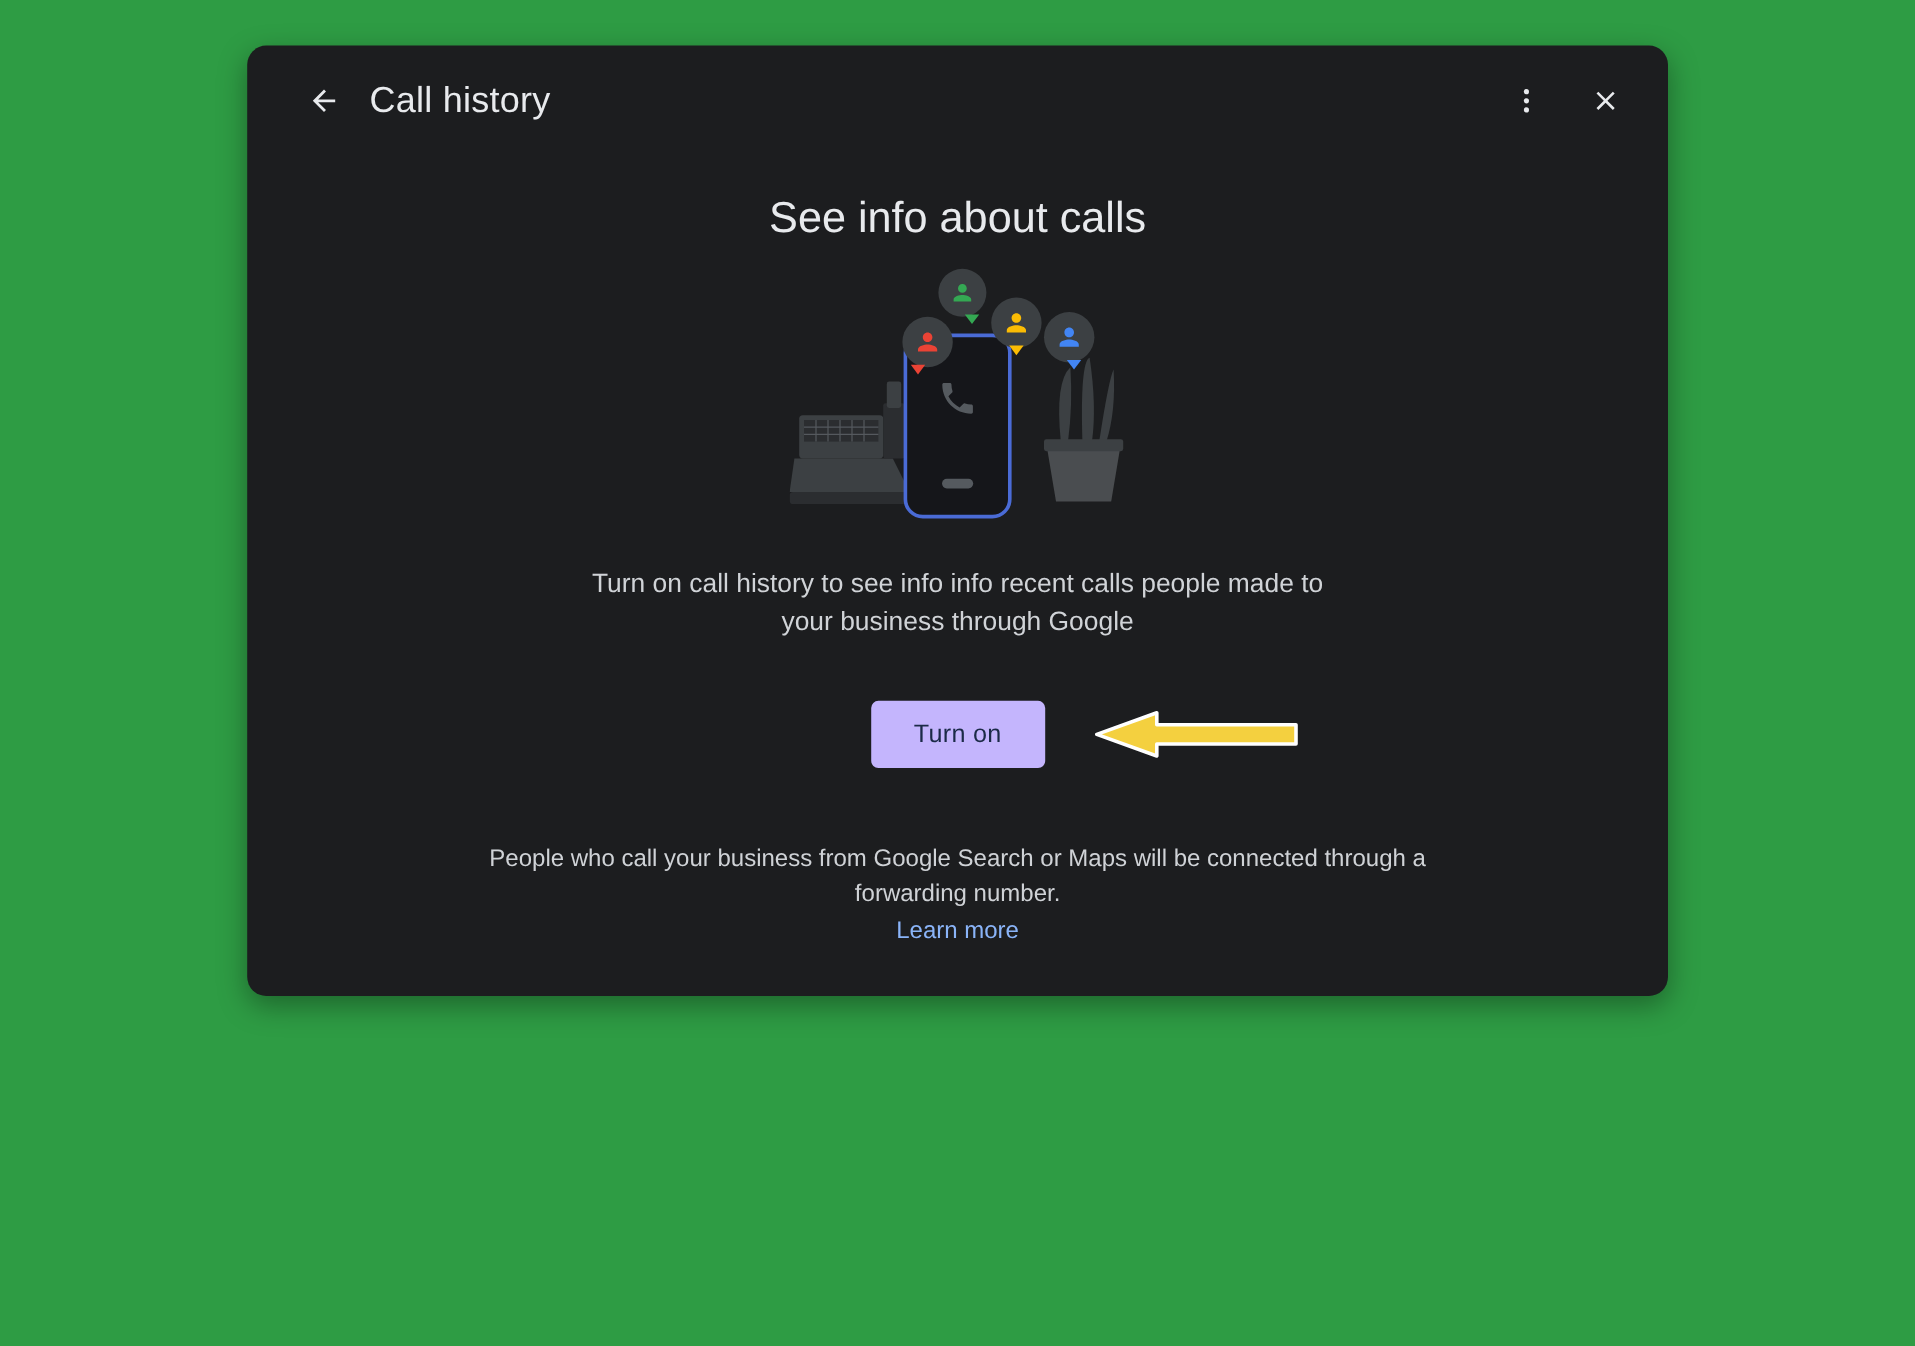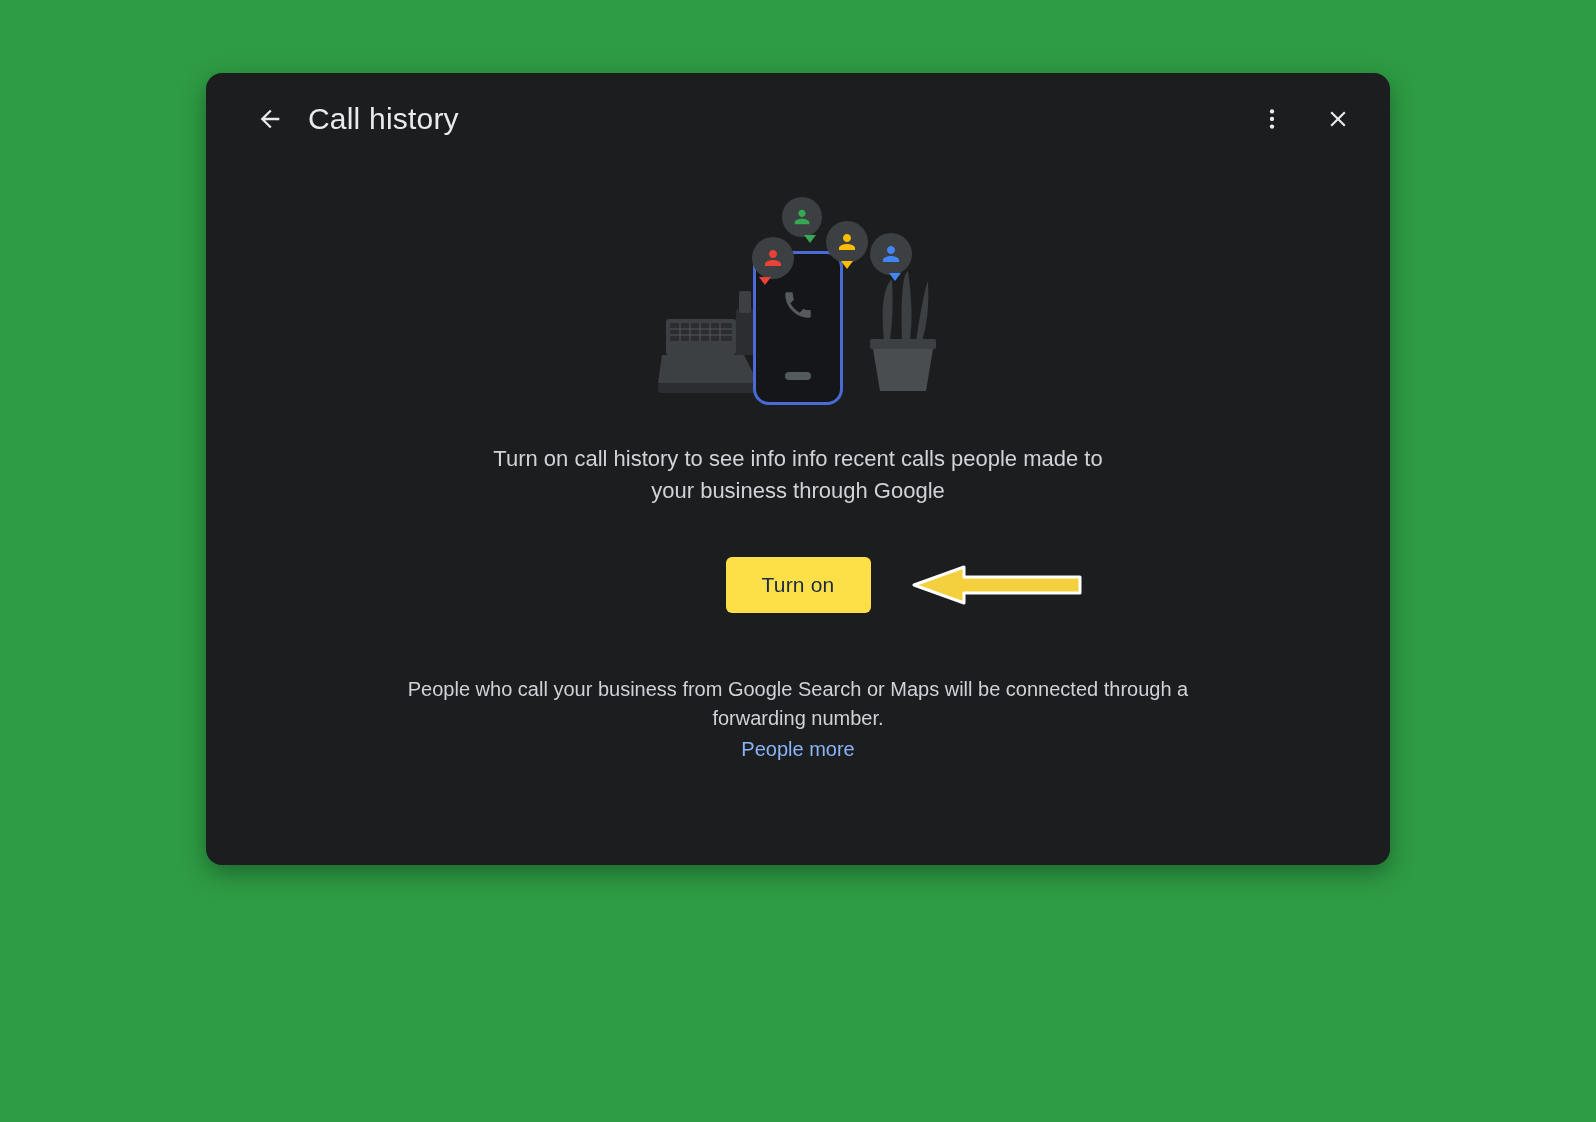--- a/index.html
+++ b/index.html
@@ -10,21 +10,21 @@
   }
   body {
     background: #2e9c44;
     display: flex;
     align-items: flex-start;
     justify-content: center;
     font-family: "Google Sans", "Helvetica Neue", Arial, sans-serif;
     -webkit-font-smoothing: antialiased;
   }
   .panel {
-    margin-top: 73px;
+    margin-top: 38px;
     width: 1184px;
     height: 792px;
     background: #1c1d1f;
     border-radius: 16px;
     box-shadow: 0 8px 24px rgba(0,0,0,0.35);
     color: #e8eaed;
     position: relative;
     overflow: hidden;
   }
   .topbar {
@@ -87,21 +87,21 @@
   }
   .cta-row {
     position: relative;
     margin-top: 46px;
     height: 64px;
     display: flex;
     align-items: center;
     justify-content: center;
   }
   .cta-btn {
-    background: #fde047;
+    background: #c4b5fd;
     color: #1b2a47;
     font-size: 21px;
     font-weight: 500;
     border: none;
     border-radius: 6px;
     padding: 16px 36px;
     cursor: pointer;
     letter-spacing: 0.2px;
   }
   .arrow-annot {
@@ -224,20 +224,21 @@
     </div>
     <div class="icon-btn">
       <svg width="26" height="26" viewBox="0 0 24 24">
         <path fill="currentColor" d="M19 6.41 17.59 5 12 10.59 6.41 5 5 6.41 10.59 12 5 17.59 6.41 19 12 13.41 17.59 19 19 17.59 13.41 12z"></path>
       </svg>
     </div>
   </div>
 
   <div class="content">
 
+    <div class="headline">See info about calls</div>
 
     <div class="illustration">
 
       <svg class="illus-register" viewBox="0 0 110 120">
         <rect x="8" y="40" width="70" height="36" rx="3" fill="#3c4043"></rect>
         <rect x="12" y="44" width="62" height="18" fill="#2b2d30"></rect>
         <g stroke="#55595e" stroke-width="1">
           <line x1="22" y1="44" x2="22" y2="62"></line>
           <line x1="32" y1="44" x2="32" y2="62"></line>
           <line x1="42" y1="44" x2="42" y2="62"></line>
@@ -295,17 +296,17 @@
       <button class="cta-btn">Turn on</button>
       <svg class="arrow-annot" width="180" height="60" viewBox="0 0 180 60">
         <g>
           <path d="M172 22 L56 22 L56 12 L6 30 L56 48 L56 38 L172 38 Z" fill="#f4d03f" stroke="#ffffff" stroke-width="3" stroke-linejoin="round"></path>
         </g>
       </svg>
     </div>
 
     <div class="footer">
       <span>People who call your business from Google Search or Maps will be connected through a forwarding number.</span>
-      <a class="learn-more">People more</a>
+      <a class="learn-more">Learn more</a>
     </div>
 
   </div>
 </div>
 
 </body></html>

